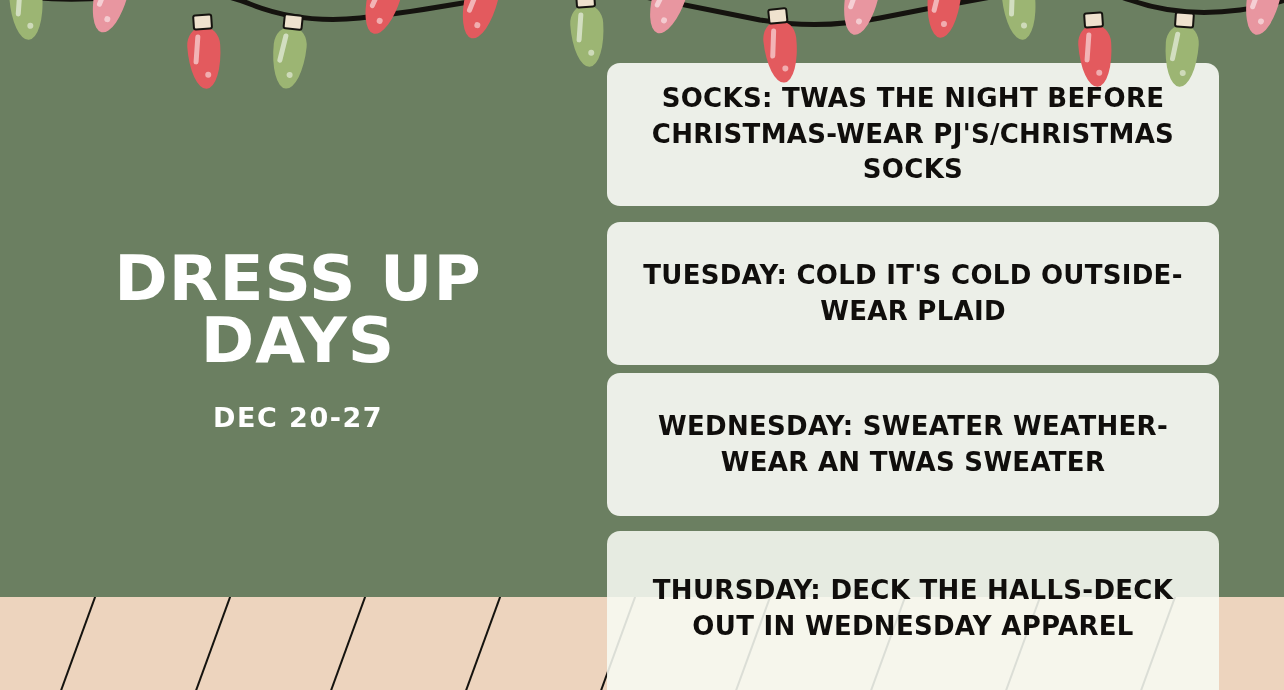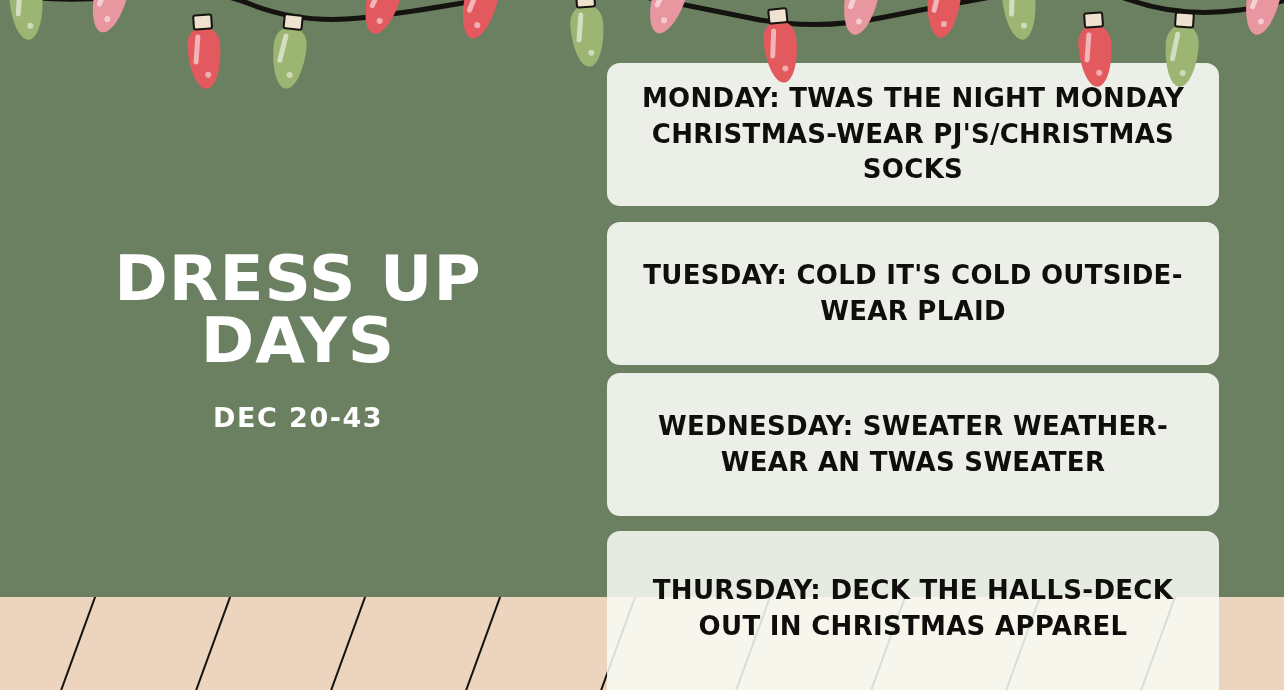--- a/index.html
+++ b/index.html
@@ -285,31 +285,31 @@
         <div class="bulb capless" style="left: 1252px; top: -26px; width: 33px; height: 80px; transform: rotate(12deg);">
           <div class="glass" style="background: rgb(232, 150, 160);"></div>
           <div class="shine"></div>
           <div class="dot"></div>
         </div>
       </div>
   </div>
 
   <div class="headline-block">
     <h1 class="headline">DRESS UP DAYS</h1>
-    <p class="subhead">DEC 20-43</p>
+    <p class="subhead">DEC 20-27</p>
   </div>
 
   <div class="cards">
     <div class="card card-1">
-      <p class="card-text">MONDAY: TWAS THE NIGHT MONDAY CHRISTMAS-WEAR PJ'S/CHRISTMAS SOCKS</p>
+      <p class="card-text">SOCKS: TWAS THE NIGHT BEFORE CHRISTMAS-WEAR PJ'S/CHRISTMAS SOCKS</p>
     </div>
     <div class="card card-2">
       <p class="card-text">TUESDAY: COLD IT'S COLD OUTSIDE-WEAR PLAID</p>
     </div>
     <div class="card card-3">
       <p class="card-text">WEDNESDAY: SWEATER WEATHER-WEAR AN TWAS SWEATER</p>
     </div>
     <div class="card card-4">
-      <p class="card-text">THURSDAY: DECK THE HALLS-DECK OUT IN CHRISTMAS APPAREL</p>
+      <p class="card-text">THURSDAY: DECK THE HALLS-DECK OUT IN WEDNESDAY APPAREL</p>
     </div>
   </div>
 
 </div>
 
 </body></html>

